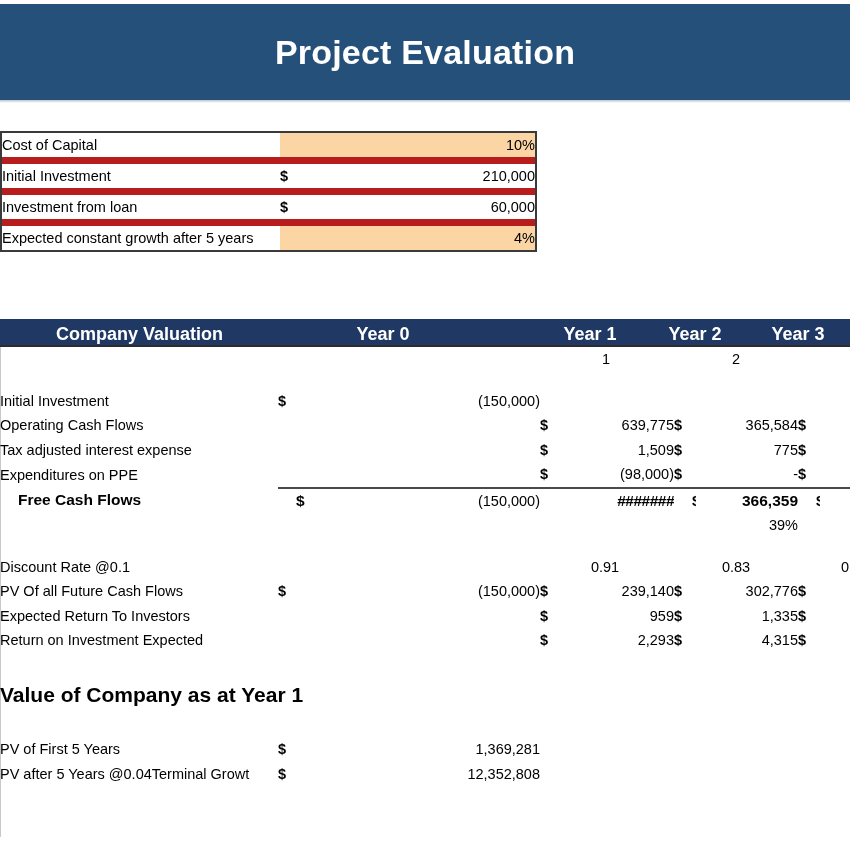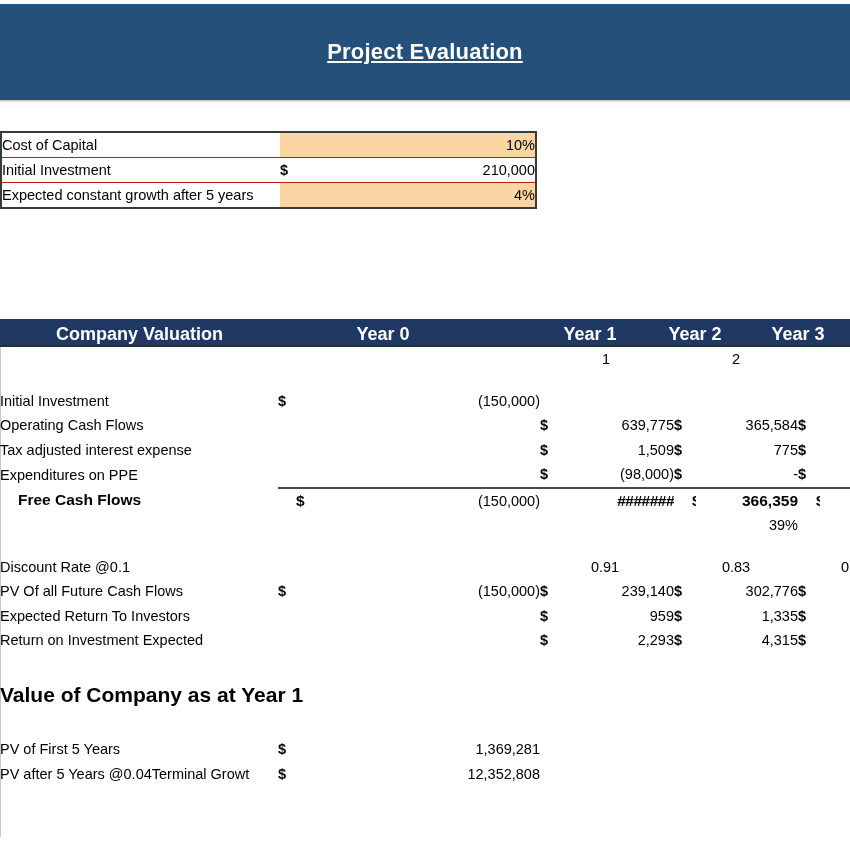--- a/index.html
+++ b/index.html
@@ -23,24 +23,23 @@
     top: 4px;
     width: 850px;
     height: 96px;
     background: #255079;
     display: flex;
     align-items: center;
     justify-content: center;
   }
   .title-banner .title-text {
     color: #ffffff;
-    font-size: 22px;
+    font-size: 34px;
     font-weight: bold;
     letter-spacing: 0.2px;
-    text-decoration: underline;
   }
   .banner-shadow {
     position: absolute;
     left: 0;
     top: 100px;
     width: 850px;
     height: 3px;
     background: linear-gradient(to bottom, #b9c4ce, #ffffff);
   }
 
@@ -77,21 +76,21 @@
     width: 30px;
     text-align: left;
     padding-left: 8px;
     font-weight: bold;
   }
   .as-val {
     width: 227px;
     text-align: right;
     padding-right: 7px;
   }
-  .as-row-line td { border-bottom: 1px solid #b91c1c; }
+  .as-row-line td { border-bottom: 7px solid #b91c1c; }
   .as-spanfill {
     background: #fcd5a5;
     text-align: right;
     padding-right: 7px;
   }
 
   
   .val-header {
     position: absolute;
     left: 0;
@@ -176,20 +175,25 @@
     <tbody>
       <tr class="hl as-row-line">
         <td class="as-label">Cost of Capital</td>
         <td class="as-spanfill" colspan="2">10%</td>
       </tr>
       <tr class="as-row-line">
         <td class="as-label">Initial Investment</td>
         <td class="as-cur">$</td>
         <td class="as-val">210,000</td>
       </tr>
+      <tr class="as-row-line">
+        <td class="as-label">Investment from loan</td>
+        <td class="as-cur">$</td>
+        <td class="as-val">60,000</td>
+      </tr>
       <tr class="hl">
         <td class="as-label">Expected constant growth after 5 years</td>
         <td class="as-spanfill" colspan="2">4%</td>
       </tr>
     </tbody>
   </table>
 </div>
 
 <div class="val-header">
   <span class="vh-cell vh-title">Company Valuation</span>

